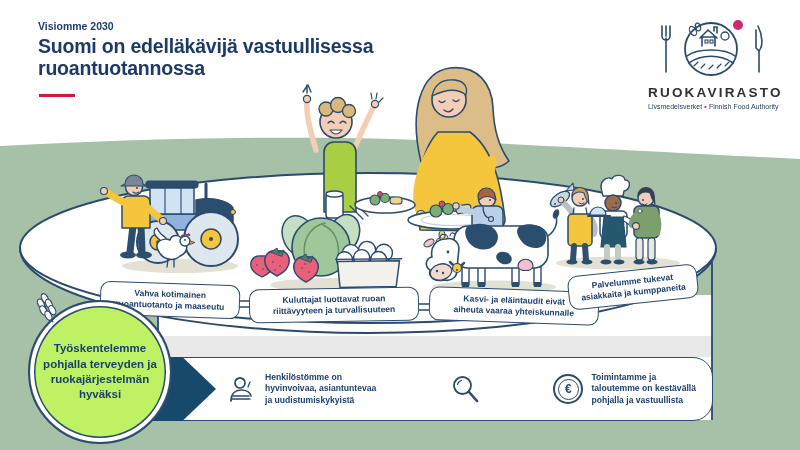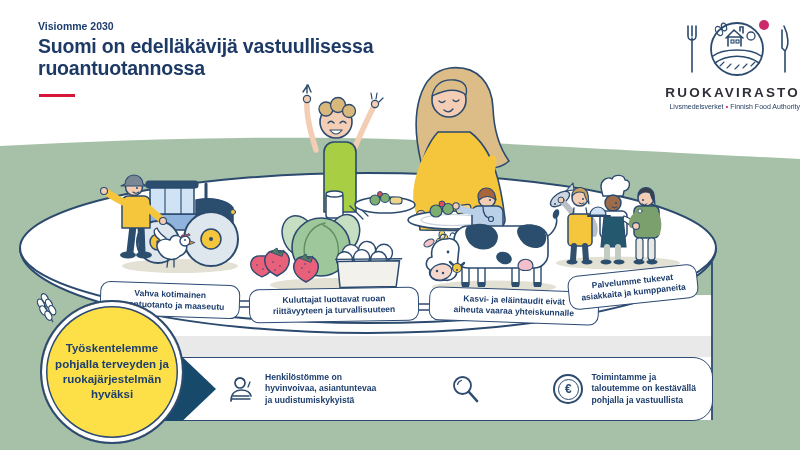--- a/index.html
+++ b/index.html
@@ -8,36 +8,36 @@
   .abs{position:absolute;}
   .illu{position:absolute;left:0;top:0;z-index:1;}
 
   
   .kicker{left:38px;top:20px;font-size:10.5px;font-weight:700;color:#1d3e6e;z-index:4;}
   .title{left:38px;top:36px;font-size:19.5px;line-height:1.12;font-weight:700;color:#1d3a66;letter-spacing:-0.2px;z-index:4;}
   .redline{left:39px;top:94px;width:36px;height:3px;background:#d6173a;z-index:4;}
   .subtitle{left:38px;top:104px;font-size:12.5px;font-weight:700;color:#1d3a66;z-index:4;}
 
   
-  .logo{right:28px;top:18px;width:152px;text-align:right;z-index:4;}
+  .logo{right:28px;top:18px;width:152px;text-align:left;z-index:4;}
   .logo-name{font-size:13.5px;font-weight:700;letter-spacing:2.2px;color:#2f3038;margin-top:1px;}
   .logo-tag{font-size:7px;font-weight:500;color:#233c60;margin-top:2px;}
   .logo-tag .dot{color:#cc2a6b;font-size:8px;padding:0 2px;}
 
   
   .bubble{background:#fff;border:1.6px solid #2c4a72;border-radius:10px;padding:5px 6px;
           text-align:center;color:#1d3e6e;font-weight:700;font-size:8.5px;line-height:1.3;
           box-sizing:border-box;z-index:4;}
   .b1{left:100px;top:283px;width:140px;transform:rotate(2deg);}
   .b2{left:249px;top:288px;width:170px;transform:rotate(-1deg);}
   .b3{left:429px;top:289px;width:170px;transform:rotate(2deg);}
   .b4{left:568px;top:270px;width:130px;transform:rotate(-6deg);}
 
   
-  .circle{left:40px;top:300px;width:144px;height:144px;border-radius:50%;background:#fde047;
+  .circle{left:28px;top:300px;width:144px;height:144px;border-radius:50%;background:#bef264;
           border:2px solid #2c4a72;box-shadow:inset 0 0 0 4px #fff, inset 0 0 0 5.5px #2c4a72;
           display:flex;align-items:center;justify-content:center;text-align:center;
           color:#1d3e6e;font-weight:700;font-size:11.5px;line-height:1.34;z-index:5;box-sizing:border-box;}
   .wheat-decor{left:24px;top:290px;z-index:6;}
 
   
   .chevron{left:146px;top:357px;width:70px;height:64px;background:#17496b;
            clip-path:polygon(0% 0%,52% 0%,100% 50%,52% 100%,0% 100%);z-index:3;}
   .bottombox{left:162px;top:357px;width:551px;height:64px;background:#fff;border:1.6px solid #2c4a72;
              border-radius:8px 20px 20px 8px;z-index:2;display:flex;align-items:center;

